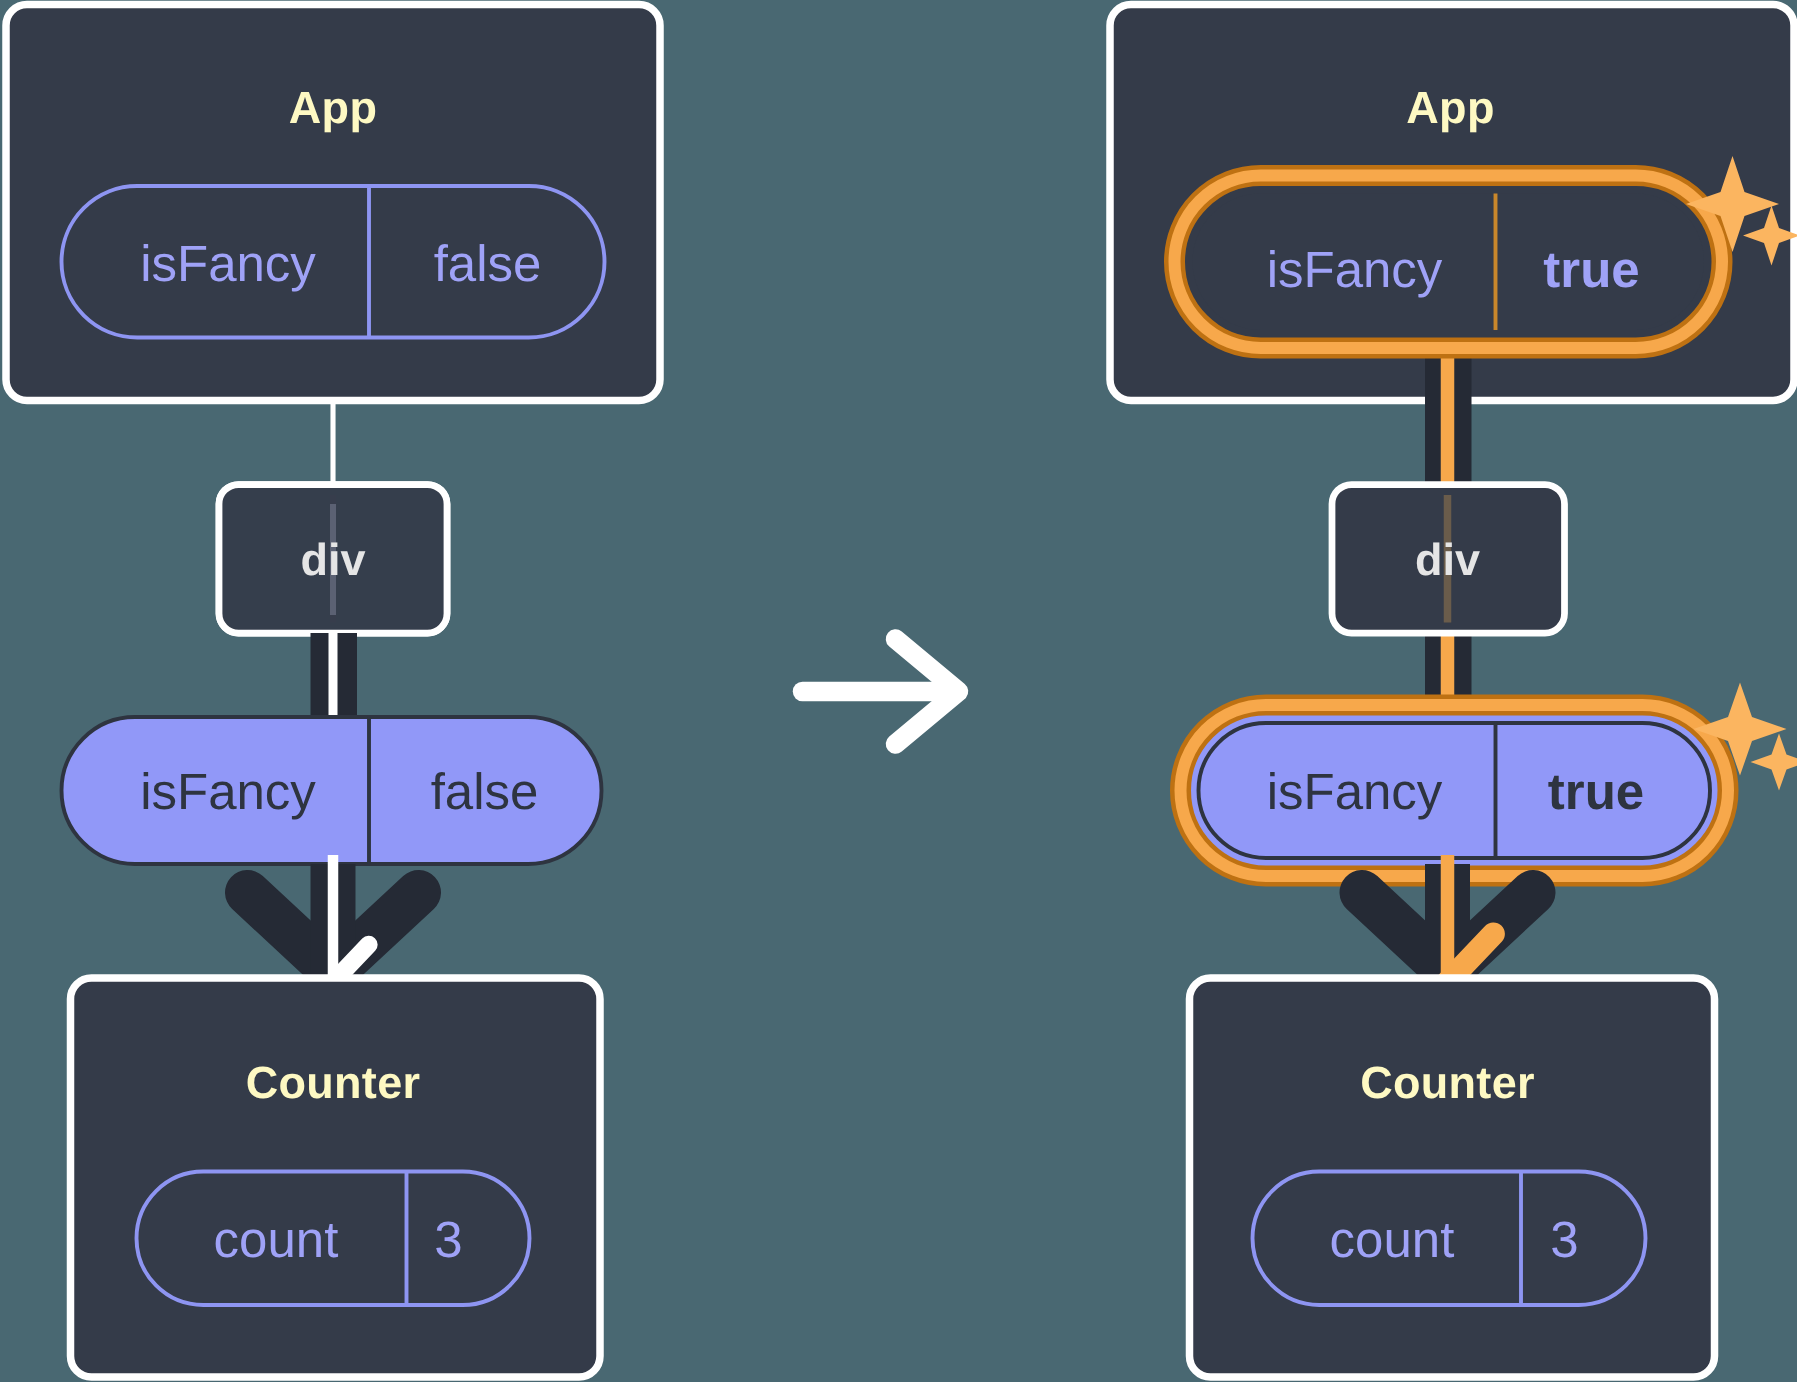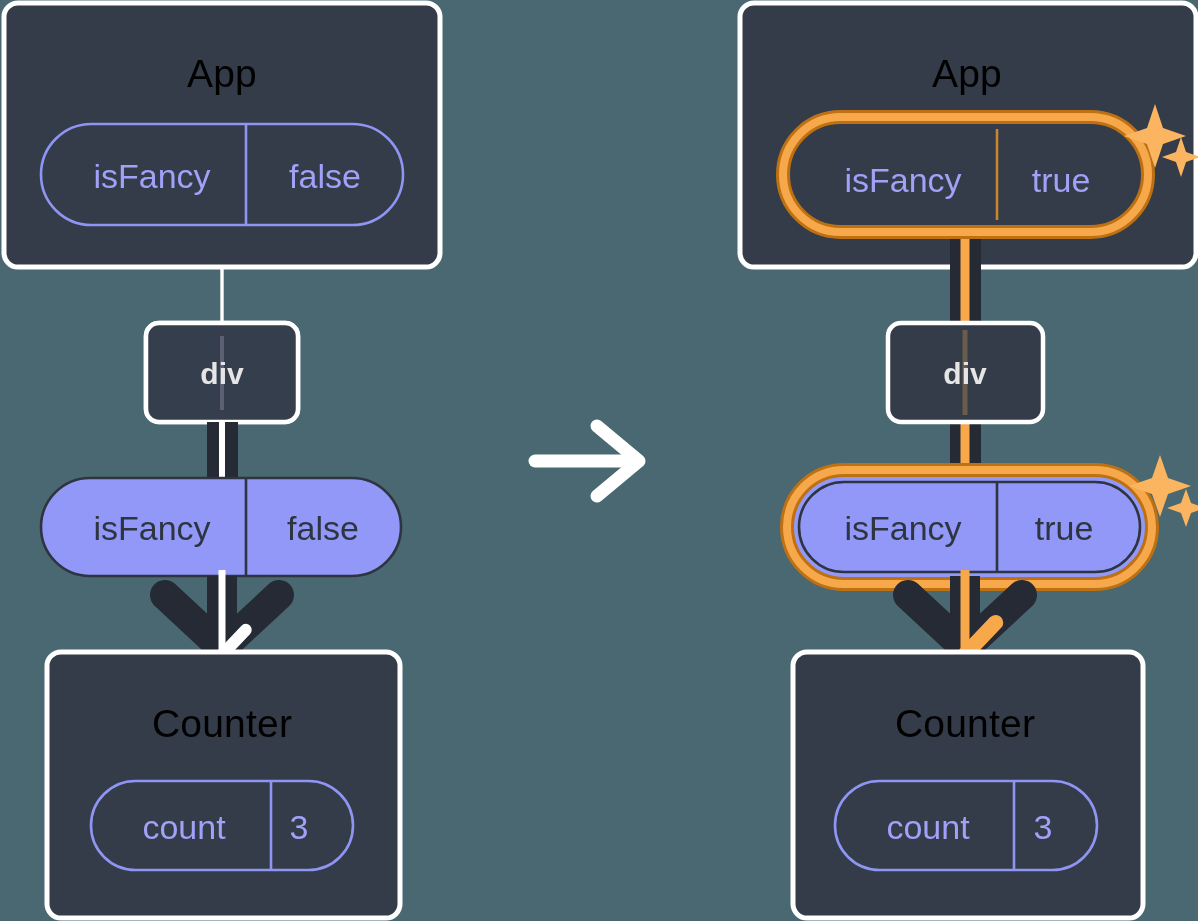--- a/index.html
+++ b/index.html
@@ -14,39 +14,39 @@
   #stage > svg{position:absolute;left:0;top:0;}
 
   
   .lbl{
     position:absolute;
     white-space:nowrap;
     line-height:1;
     pointer-events:none;
   }
   .card-title{
-    color:#000000;
-    font-size:39px;
-    font-weight:400;
+    color:#fef9c3;
+    font-size:30px;
+    font-weight:700;
     transform:translate(-50%,-50%);
     letter-spacing:.2px;
   }
   .pill-key-ghost, .pill-val-ghost{
     color:#9FA2F7;
     font-size:34px;
     font-weight:400;
     transform:translate(-50%,-50%);
   }
   .pill-key-solid, .pill-val-solid{
     color:#2E3440;
     font-size:34px;
     font-weight:400;
     transform:translate(-50%,-50%);
   }
-  .bold{font-weight:400;}
+  .bold{font-weight:700;}
   .div-label{
     color:#e5e5e5;
     font-size:30px;
     font-weight:700;
     transform:translate(-50%,-50%);
   }
 </style>
 </head>
 <body>
 

